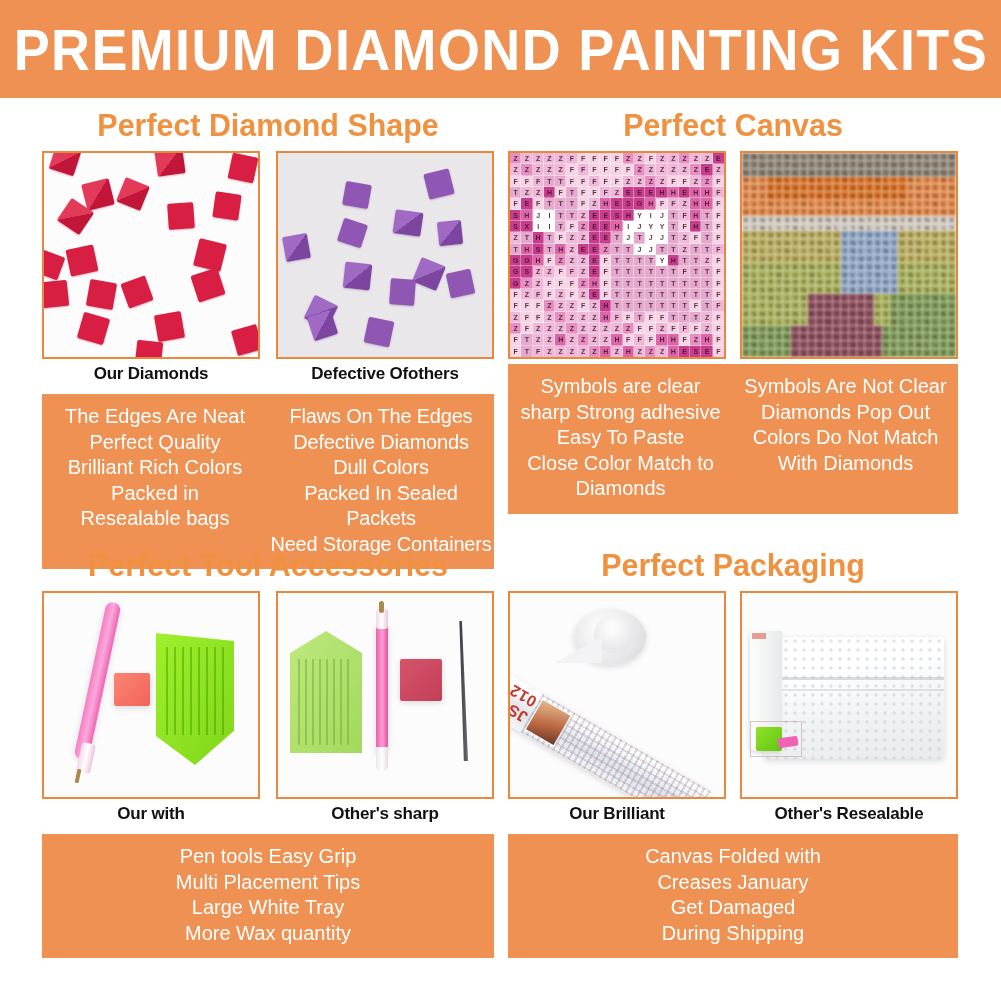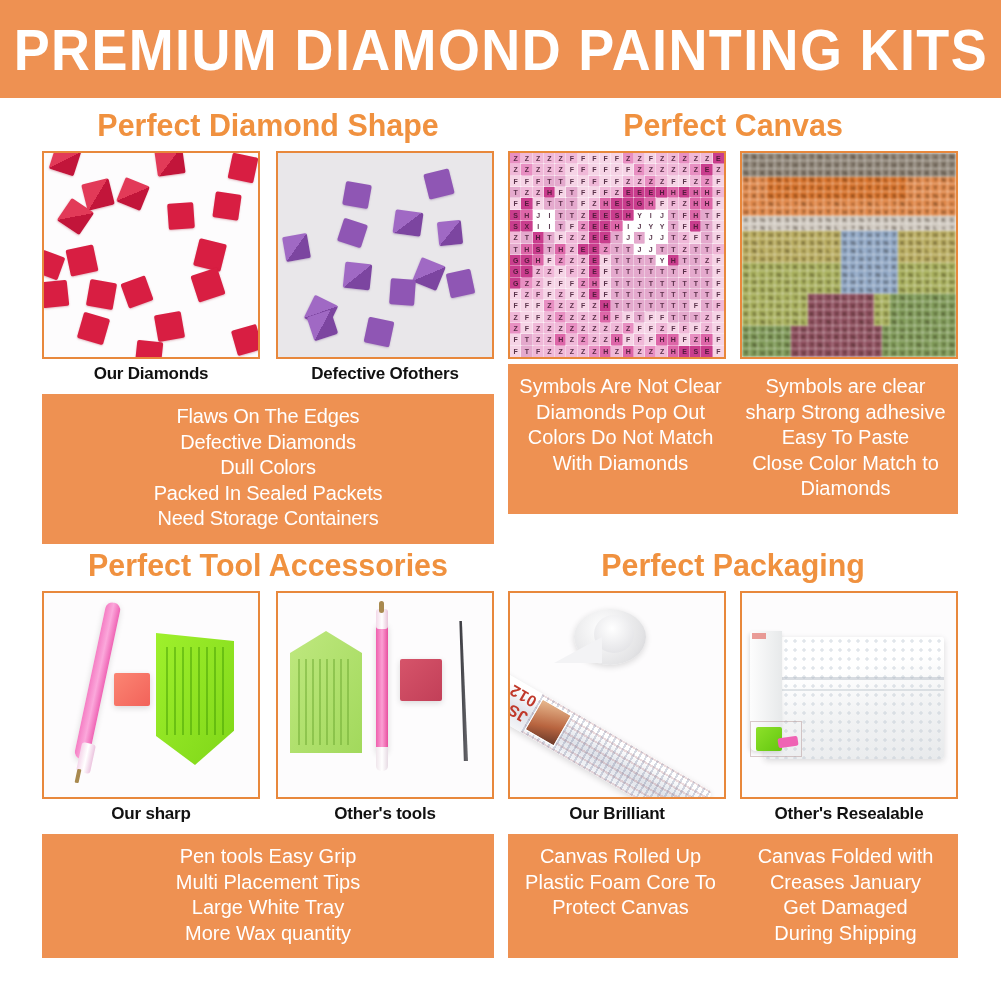--- a/index.html
+++ b/index.html
@@ -174,20 +174,25 @@
           <div class="dia pur f" style="left:32px; top:160px;width:25px; height:25px; transform:rotate(-18deg);"></div>
           <div class="dia pur" style="left:88px; top:166px;width:26px; height:26px; transform:rotate(12deg);"></div>
         </div>
       </div>
     </div>
     <div class="cap-row">
       <div class="caption">Our Diamonds</div>
       <div class="caption">Defective Ofothers</div>
     </div>
     <div class="textblock" style="margin-top:5px;">
+      <div class="textcol">The Edges Are Neat
+Perfect Quality
+Brilliant Rich Colors
+Packed in
+Resealable bags</div>
       <div class="textcol wide">Flaws On The Edges
 Defective Diamonds
 Dull Colors
 Packed In Sealed Packets
 Need Storage Containers</div>
     </div>
   </div>
 
   <div class="quad" style="left:508px; top:105px; width:450px;">
     <div class="quad-title">Perfect Canvas</div>
@@ -1217,29 +1222,29 @@
               <div class="cell others" style="background: rgb(127, 154, 88);">7</div>
               <div class="cell others" style="background: rgb(127, 154, 88);">H</div>
               <div class="cell others" style="background: rgb(127, 154, 88);">V</div>
               <div class="cell others" style="background: rgb(127, 154, 88);">T</div>
               <div class="cell others" style="background: rgb(127, 154, 88);">7</div>
             </div>
           </div>
       </div>
     </div>
     <div class="textblock" style="margin-top:5px;">
-      <div class="textcol">Symbols Are Not Clear
-Diamonds Pop Out
-Colors Do Not Match
-With Diamonds</div>
       <div class="textcol">Symbols are clear
 sharp Strong adhesive
 Easy To Paste
 Close Color Match to
 Diamonds</div>
+      <div class="textcol">Symbols Are Not Clear
+Diamonds Pop Out
+Colors Do Not Match
+With Diamonds</div>
     </div>
   </div>
 
   <div class="quad" style="left:42px; top:545px; width:452px;">
     <div class="quad-title">Perfect Tool Accessories</div>
     <div class="pair" style="margin-top:6px;">
 
       <div class="photo-box">
         <div class="scene">
           <div class="bg-white"></div>
@@ -1285,22 +1290,22 @@
           <div class="wax sh" style="left:122px; top:66px; width:42px; height:42px;
                       background:linear-gradient(135deg,#d6546a,#c23f58);"></div>
 
           <div class="tweezer" style="left:174px; top:28px; width:16px; height:140px;
                       background:linear-gradient(90deg,#6c6c70,#3c3c42,#6c6c70);
                       clip-path: polygon(46% 0, 62% 0, 100% 100%, 74% 100%);"></div>
         </div>
       </div>
     </div>
     <div class="cap-row">
-      <div class="caption">Our sharp</div>
-      <div class="caption">Other's tools</div>
+      <div class="caption">Our with</div>
+      <div class="caption">Other's sharp</div>
     </div>
     <div class="textblock" style="margin-top:5px;">
       <div class="textcol">Pen tools Easy Grip
 Multi Placement Tips
 Large White Tray
 More Wax quantity</div>
     </div>
   </div>
 
   <div class="quad" style="left:508px; top:545px; width:450px;">
@@ -1360,23 +1365,20 @@
           <div class="mailer" style="left:8px; top:128px; width:52px; height:36px;
                       border:1px solid rgba(180,150,150,.5);"></div>
         </div>
       </div>
     </div>
     <div class="cap-row">
       <div class="caption">Our Brilliant</div>
       <div class="caption">Other's Resealable</div>
     </div>
     <div class="textblock" style="margin-top:5px;">
-      <div class="textcol">Canvas Rolled Up
-Plastic Foam Core To
-Protect Canvas</div>
       <div class="textcol">Canvas Folded with
 Creases January
 Get Damaged
 During Shipping</div>
     </div>
   </div>
 
 </div>
 
 </body></html>

